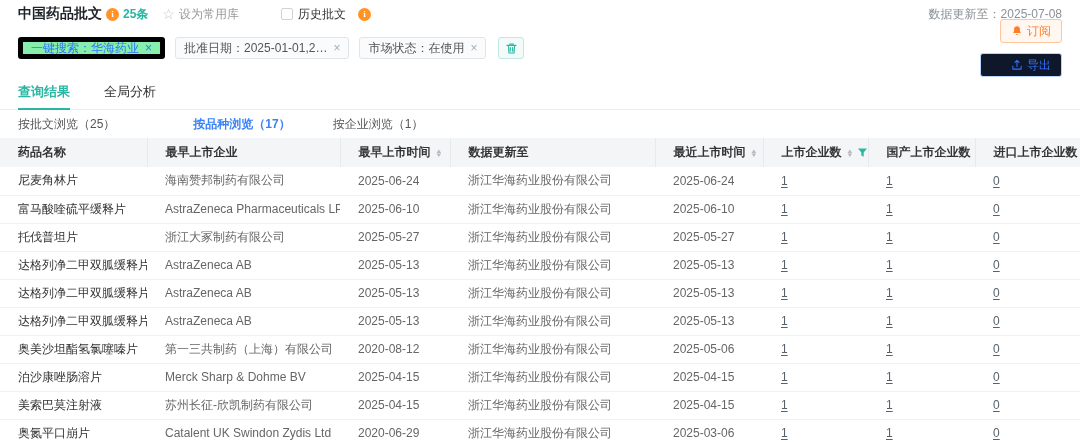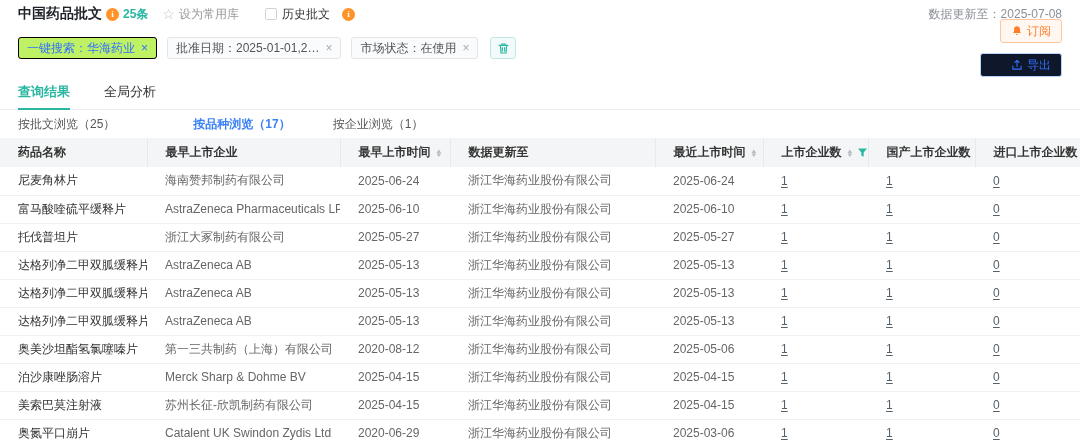--- a/index.html
+++ b/index.html
@@ -7,33 +7,33 @@
     font-family:"Liberation Sans","DejaVu Sans",sans-serif; color:#333; }
 
   
   .top-header { display:flex; align-items:center; height:28px; padding:0 18px; }
   .page-title { font-size:14px; font-weight:bold; color:#1f2329; }
   .info-dot { display:inline-flex; align-items:center; justify-content:center;
     width:13px; height:13px; border-radius:50%; background:#ff9327; color:#fff;
     font-size:9px; font-weight:bold; margin:0 4px; font-family:"Liberation Serif",serif; }
   .count-badge { color:#2ab7a2; font-size:12px; font-weight:bold; margin-right:14px; }
   .star-icon { color:#c0c4c8; font-size:14px; margin-right:4px; }
-  .fav-label { color:#999; font-size:12px; margin-right:26px; }
+  .fav-label { color:#999; font-size:12px; margin-right:42px; }
   .checkbox { display:inline-block; width:12px; height:12px; border:1px solid #d0d3d6;
     border-radius:2px; background:#fff; margin-right:5px; }
   .hist-label { color:#333; font-size:12px; margin-right:8px; }
   .spacer { flex:1; }
   .updated-at { color:#8a9097; font-size:12px;text-align:right; }
 
   
   .filter-bar { display:flex; align-items:center; height:32px; padding:0 18px; margin-top:4px; }
   .chips { display:flex; align-items:center; gap:10px; }
   .chip { display:inline-flex; align-items:center; gap:6px; height:22px; padding:0 8px;
     border-radius:3px; font-size:12px; white-space:nowrap; }
-  .chip.primary { background:#bef264; border:1px solid #000000; color:#3370ff; }
+  .chip.primary { background:#86efac; border:5px solid #000000; color:#3370ff; }
   .chip.default { background:#fafbfc; border:1px solid #e2e5e8; color:#555; }
   .chip .chip-close { font-size:12px; line-height:1; cursor:pointer; }
   .chip.default .chip-close { color:#a8adb3; }
   .trash-btn { display:inline-flex; align-items:center; justify-content:center;
     width:26px; height:22px; margin-left:12px; border:1px solid #bfe9e2;
     background:#f3fbfa; border-radius:3px; cursor:pointer; }
   .action-btns { display:flex; align-items:flex-end; gap:10px;flex-direction:column; }
   .btn { display:inline-flex; align-items:center; gap:4px; height:24px; padding:0 10px;
     border-radius:3px; font-size:12px; cursor:pointer; }
   .btn.subscribe { color:#ff7d26; background:#fff7f0; border:1px solid #ffc69e; }

